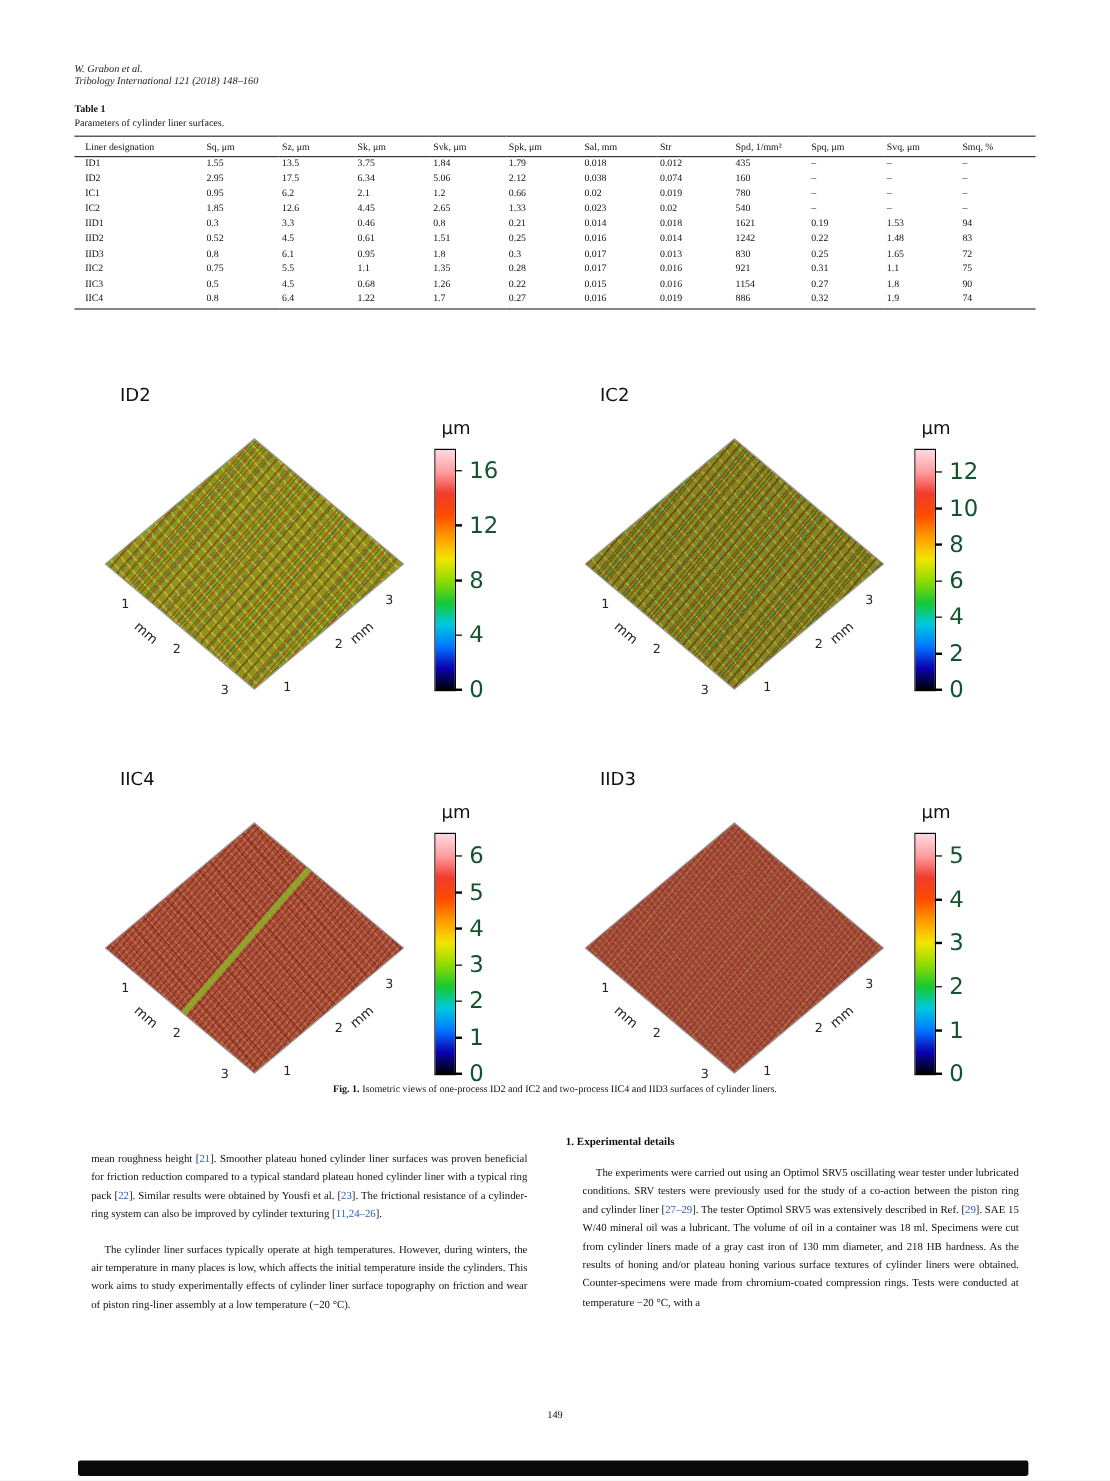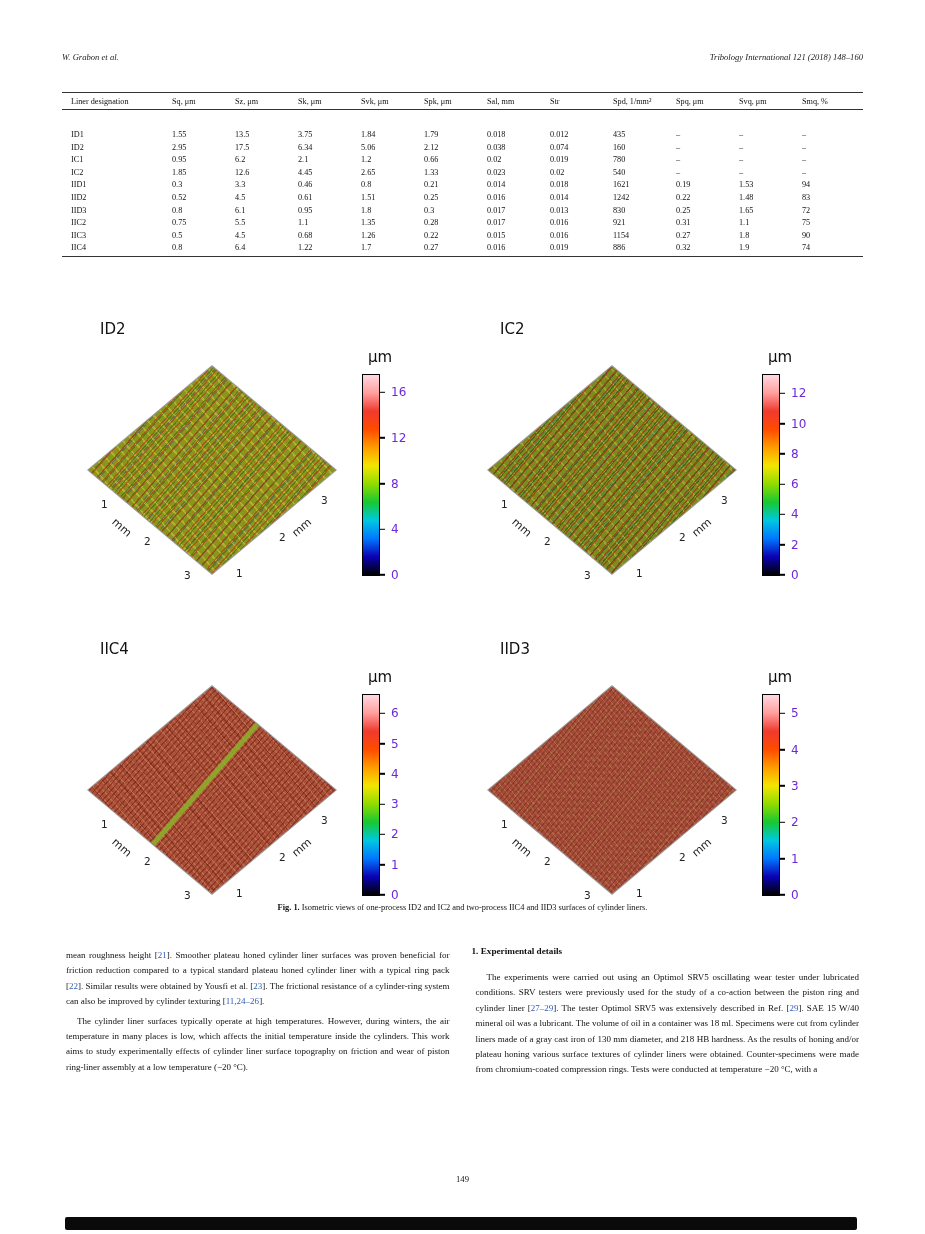--- a/index.html
+++ b/index.html
@@ -1,33 +1,33 @@
 <!DOCTYPE html>
 <html><head>
 <meta charset="utf-8">
 <style>
   html,body{margin:0;padding:0;background:#e8e8e8;}
   .page{position:relative;width:925px;height:1234px;margin:0 auto;background:#ffffff;
         font-family:"Liberation Serif", serif;color:#111;overflow:hidden;}
 
   
   .hdr{position:absolute;top:52px;left:62px;width:801px;display:flex;justify-content:space-between;
-       font-style:italic;font-size:8.6px;color:#222;}
+       font-style:italic;font-size:8.6px;color:#222;flex-direction:column;}
 
   
   .tblock{position:absolute;top:86px;left:62px;width:801px;}
   .tlabel{font-weight:bold;font-size:8.4px;}
   .tcap{font-size:8.4px;margin-top:3px;}
   table.params{width:100%;border-collapse:collapse;table-layout:fixed;margin-top:6px;
                font-size:8.2px;}
   table.params th{font-weight:normal;text-align:left;padding:3.5px 2px;
                   border-top:1px solid #333;border-bottom:1px solid #333;}
   table.params td{padding:1.8px 2px;text-align:left;}
   table.params td.first, table.params th.first{padding-left:9px;}
-  table.params tbody tr:first-child td{padding-top:20px;}
+  table.params tbody tr:first-child td{padding-top:0;}
   table.params tbody tr:last-child td{border-bottom:1px solid #333;padding-bottom:4px;}
 
   
   .figure{position:absolute;top:315px;left:62px;width:801px;height:625px;}
   .panel{position:absolute;width:395px;height:295px;}
   .panel-title{position:absolute;left:38px;top:0;font-family:"DejaVu Sans",sans-serif;
                font-size:15px;color:#111;}
   .plot{position:absolute;left:25px;top:45px;width:250px;height:210px;}
   .diamond-b{position:absolute;inset:0;clip-path:polygon(50% 0,100% 50%,50% 100%,0 50%);
              background:#9a9a9a;}
@@ -53,47 +53,49 @@
      repeating-linear-gradient(130deg, rgba(150,170,50,.25) 0 1px, rgba(0,0,0,0) 1px 18px);}
   .ax{position:absolute;font-family:"DejaVu Sans",sans-serif;font-size:10.5px;color:#222;}
   .ax-mm{font-size:11px;}
 
   
   .cbar-col{position:absolute;left:300px;top:28px;width:90px;}
   .cbar-unit{font-family:"DejaVu Sans",sans-serif;font-size:15px;margin:0 0 8px 6px;color:#111;}
   .cbar{position:relative;width:16px;height:200px;border:1.5px solid #000;}
   .cbar-grad{position:absolute;inset:0;}
   .cbar-tick{position:absolute;left:100%;width:6px;height:1.6px;background:#000;}
-  .cbar-lbl{position:absolute;left:28px;font-family:"DejaVu Sans",sans-serif;font-size:12px;color:#6d28d9;}
+  .cbar-lbl{position:absolute;left:28px;font-family:"DejaVu Sans",sans-serif;font-size:19px;color:#14532d;}
 
   .fig-cap{position:absolute;top:903px;left:62px;width:801px;text-align:center;font-size:8.4px;}
   .fig-cap b{font-weight:bold;}
 
   
   .body{position:absolute;top:944px;left:62px;width:801px;display:flex;gap:18px;}
   .col{width:396px;}
-  .col p{margin:4px;font-size:9px;line-height:15.4px;text-align:justify;}
+  .col p{margin:14px;font-size:9px;line-height:15.4px;text-align:justify;}
   .col p.indent{text-indent:11px;}
   .col h2{font-size:9.2px;font-weight:bold;margin:2px 0 14px 0;}
   a.ref{text-decoration:none;}
 
   .pgnum{position:absolute;top:1174px;left:62px;width:801px;text-align:center;font-size:8.6px;}
   .bbar{position:absolute;top:1217px;left:65px;width:792px;height:13px;background:#0a0a0a;border-radius:2px;}
 </style>
 </head>
 <body>
 
 <div class="page">
 
   <div class="hdr">
     <span>W. Grabon et al.</span>
     <span>Tribology International 121 (2018) 148–160</span>
   </div>
 
   <div class="tblock">
+    <div class="tlabel">Table 1</div>
+    <div class="tcap">Parameters of cylinder liner surfaces.</div>
     <table class="params">
       <colgroup>
           <col style="width: 108px;">
           <col style="width: 63px;">
           <col style="width: 63px;">
           <col style="width: 63px;">
           <col style="width: 63px;">
           <col style="width: 63px;">
           <col style="width: 63px;">
           <col style="width: 63px;">

